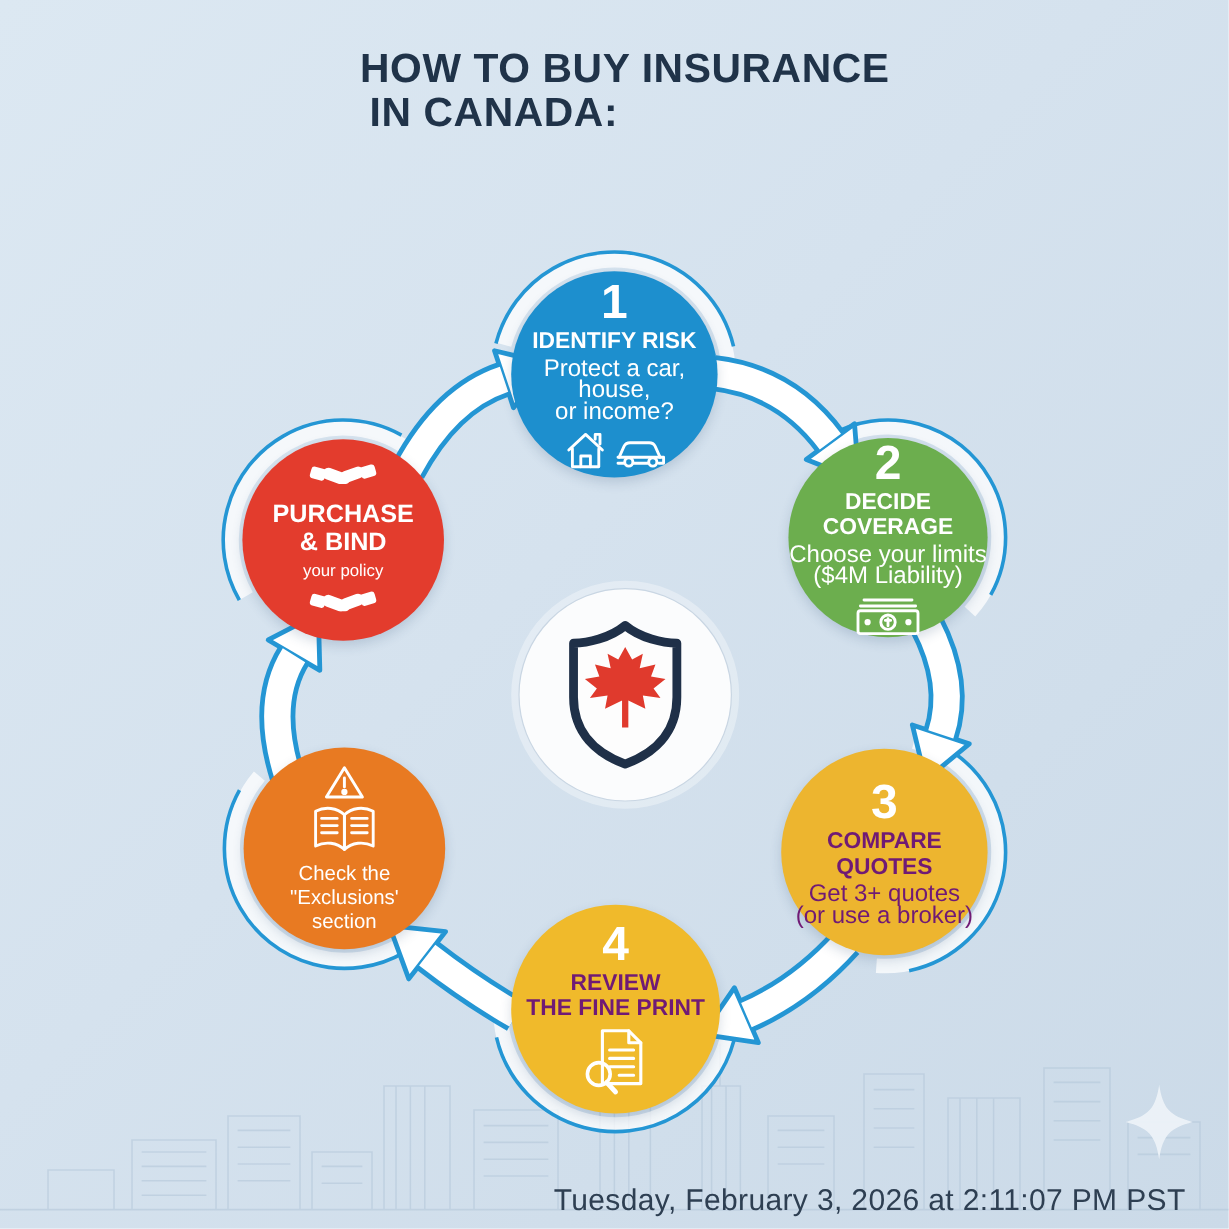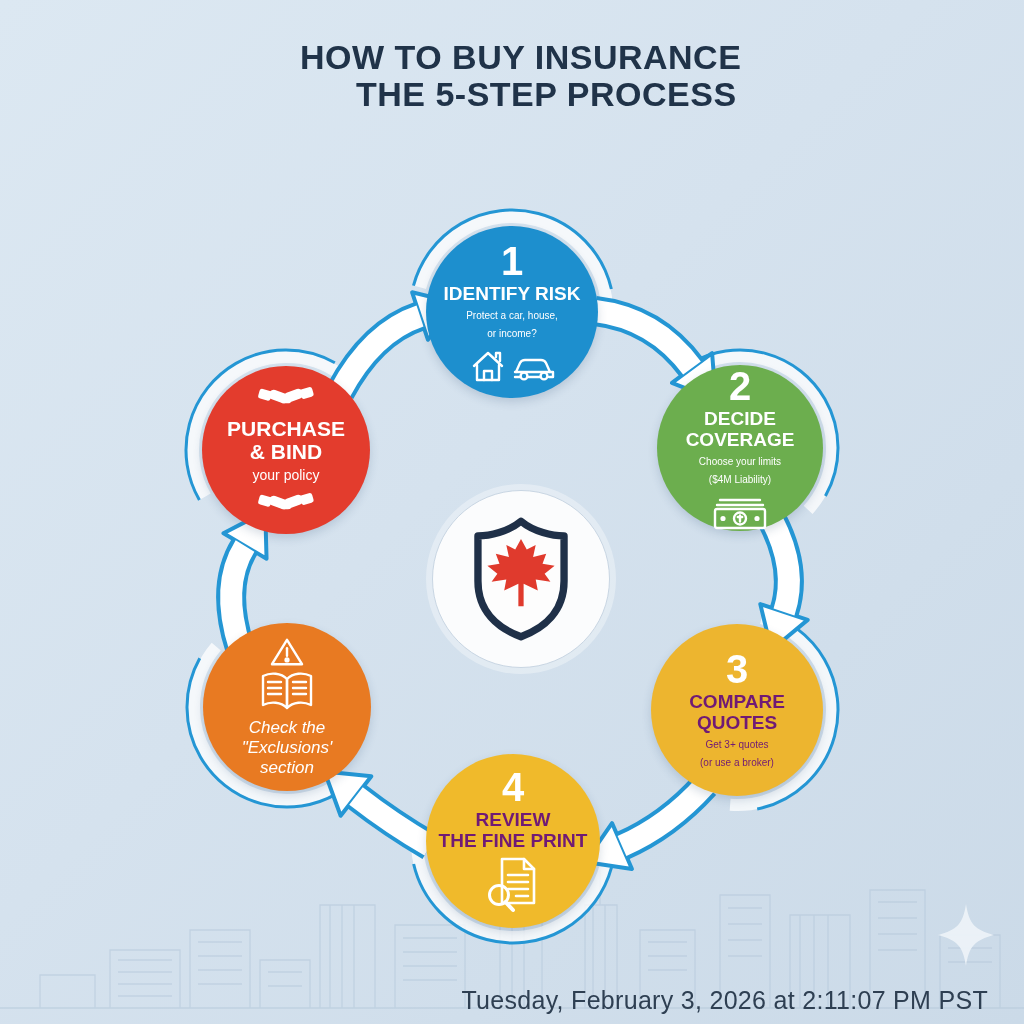--- a/index.html
+++ b/index.html
@@ -15,25 +15,25 @@
   .title-line3{margin-left:56px;}
 
   
   .step-circle{position:absolute;border-radius:50%;display:flex;flex-direction:column;
     align-items:center;justify-content:center;text-align:center;color:#fff;z-index:3;
     box-shadow:0 4px 10px rgba(40,70,110,.18);}
   .s1{left:426px;top:226px;width:172px;height:172px;}
   .s2{left:657px;top:365px;width:166px;height:166px;}
   .s3{left:651px;top:624px;width:172px;height:172px;}
   .s4{left:426px;top:754px;width:174px;height:174px;}
-  .s5{left:203px;top:623px;width:168px;height:168px;font-style:italic;}
+  .s5{left:203px;top:623px;width:168px;height:168px;}
   .s6{left:202px;top:366px;width:168px;height:168px;}
   .step-number{font-size:40px;font-weight:bold;line-height:40px;}
   .step-title{font-size:19px;font-weight:bold;line-height:21px;margin-top:2px;}
-  .step-sub{font-size:10px;line-height:18px;margin-top:3px;}
+  .step-sub{font-size:20px;line-height:18px;margin-top:3px;}
   .dark-text .step-title,.dark-text .step-sub{color:#701a75;}
   .icon-row{display:flex;align-items:center;justify-content:center;gap:6px;margin-top:6px;}
 
   
   .hub{position:absolute;left:432px;top:490px;width:176px;height:176px;border-radius:50%;
     background:#FBFCFD;border:1px solid #C9D6E3;z-index:2;display:flex;align-items:center;
     justify-content:center;box-shadow:0 0 0 6px rgba(255,255,255,.35);}
 
   
   .timestamp{position:absolute;right:36px;bottom:9px;z-index:5;color:#2E3F52;
@@ -126,21 +126,21 @@
         <g transform="translate(356 796) rotate(-142.1)">
           <polygon points="0,-25 40,0 0,25" fill="#FFFFFF" stroke="#2496D4" stroke-width="4" stroke-linejoin="round"></polygon>
         </g>
         <path d="M430,846 Q392,824 356,796" stroke="#FFFFFF" stroke-width="22" fill="none"></path>
       </g>
     </g>
   </svg>
 
   <div class="title-block">
     <div>HOW TO BUY INSURANCE</div>
-    <div class="title-line3">THE 5-STEP PROCESS</div>
+    <div class="title-line2">IN CANADA:</div>
   </div>
 
   <div class="hub">
     <svg width="106" height="126" viewBox="0 0 100 120">
       <path d="M50,5 C38,15 20,19 9,19 L9,62 C9,91 28,107 50,115 C72,107 91,91 91,62 L91,19 C80,19 62,15 50,5 Z" fill="#FDFDFD" stroke="#1F3048" stroke-width="7" stroke-linejoin="round"></path>
       <path d="M50,22 L55.5,32 L64,27.5 L61.5,39 L74,36 L70.5,45.5 L82,47.5 L72.5,55 L78,62.5 L64,60.5 L66,71 L52.5,64.5 L52.5,86 L47.5,86 L47.5,64.5 L34,71 L36,60.5 L22,62.5 L27.5,55 L18,47.5 L29.5,45.5 L26,36 L38.5,39 L36,27.5 L44.5,32 Z" fill="#E03A2D"></path>
     </svg>
   </div>
 
   <div class="step-circle s1" style="background: rgb(29, 143, 206);">

